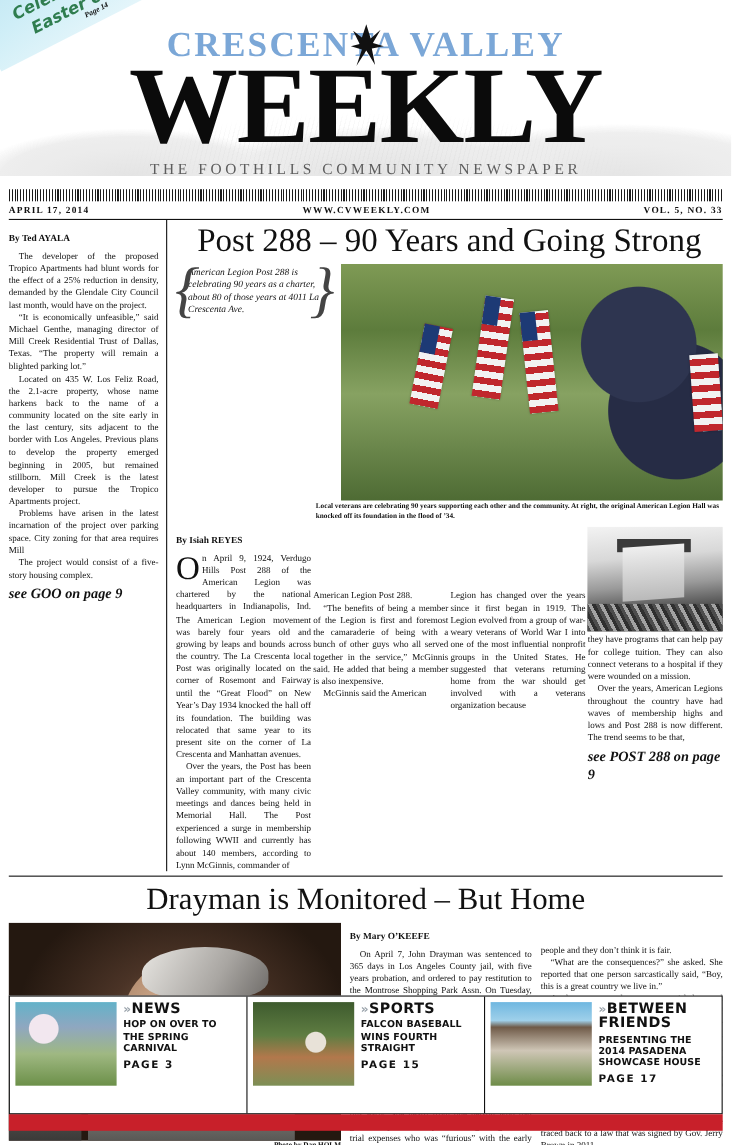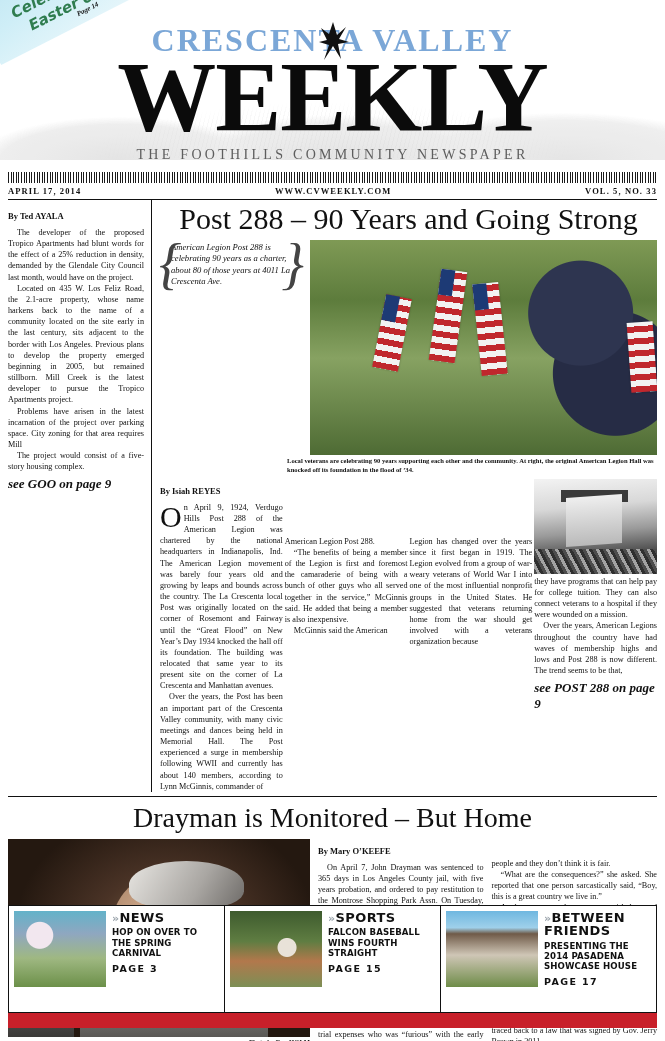--- a/index.html
+++ b/index.html
@@ -181,20 +181,21 @@
   <span>WWW.CVWEEKLY.COM</span>
   <span>VOL. 5, NO. 33</span>
 </div>
 
 <div class="top-area">
 
   <div class="colL">
     <div class="byline byline-l">By Ted AYALA</div>
     <div class="bodytxt">
       <p>The developer of the proposed Tropico Apartments had blunt words for the effect of a 25% reduction in density, demanded by the Glendale City Council last month, would have on the project.</p>
+      <p>“It is economically unfeasible,” said Michael Genthe, managing director of Mill Creek Residential Trust of Dallas, Texas. “The property will remain a blighted parking lot.”</p>
       <p>Located on 435 W. Los Feliz Road, the 2.1-acre property, whose name harkens back to the name of a community located on the site early in the last century, sits adjacent to the border with Los Angeles. Previous plans to develop the property emerged beginning in 2005, but remained stillborn. Mill Creek is the latest developer to pursue the Tropico Apartments project.</p>
       <p>Problems have arisen in the latest incarnation of the project over parking space. City zoning for that area requires Mill</p>
       <p>The project would consist of a five-story housing complex.</p>
     </div>
     <div class="jump">see GOO on page 9</div>
   </div>
 
   <div class="colR">
     <div class="hl-main">Post 288 – 90 Years and Going Strong</div>
 

